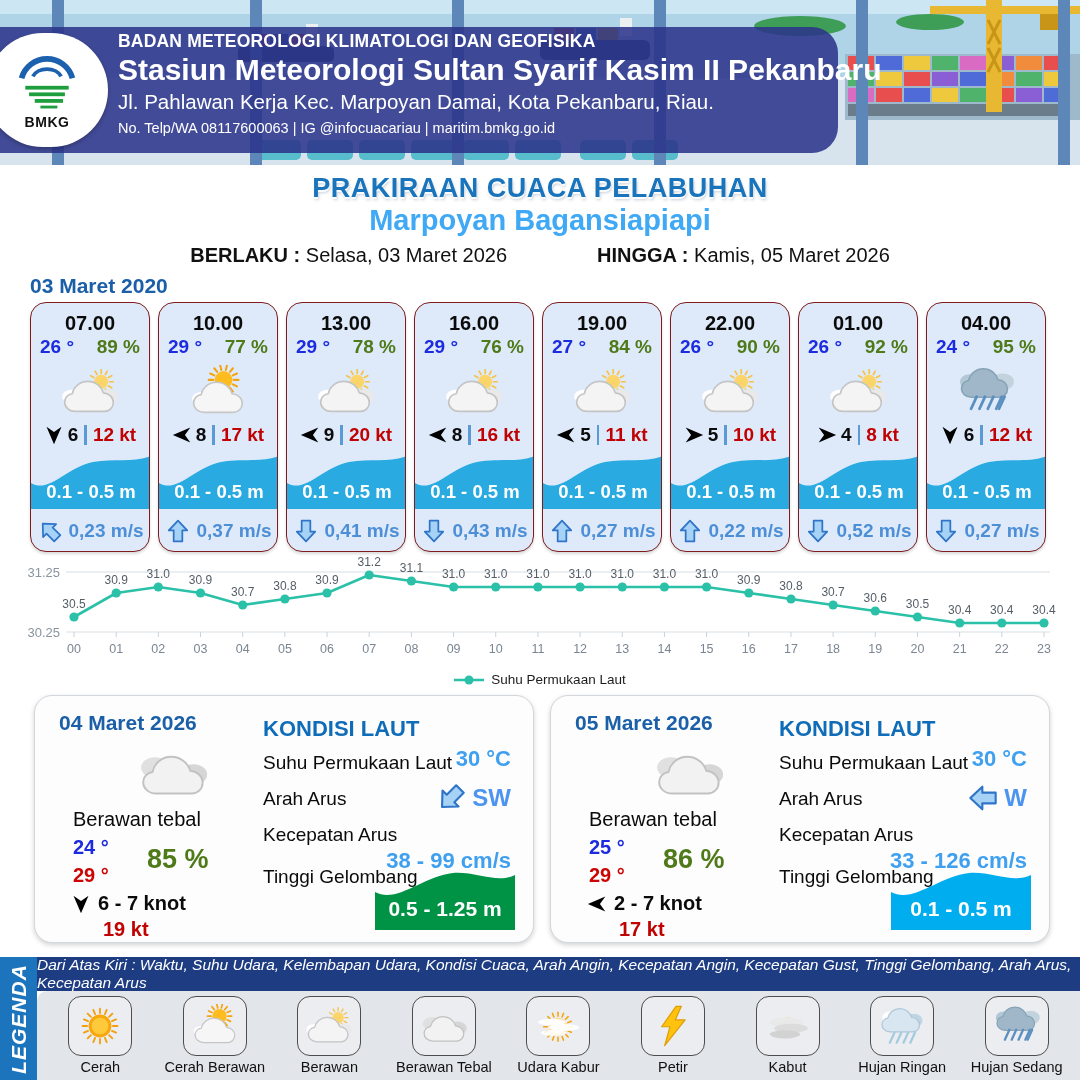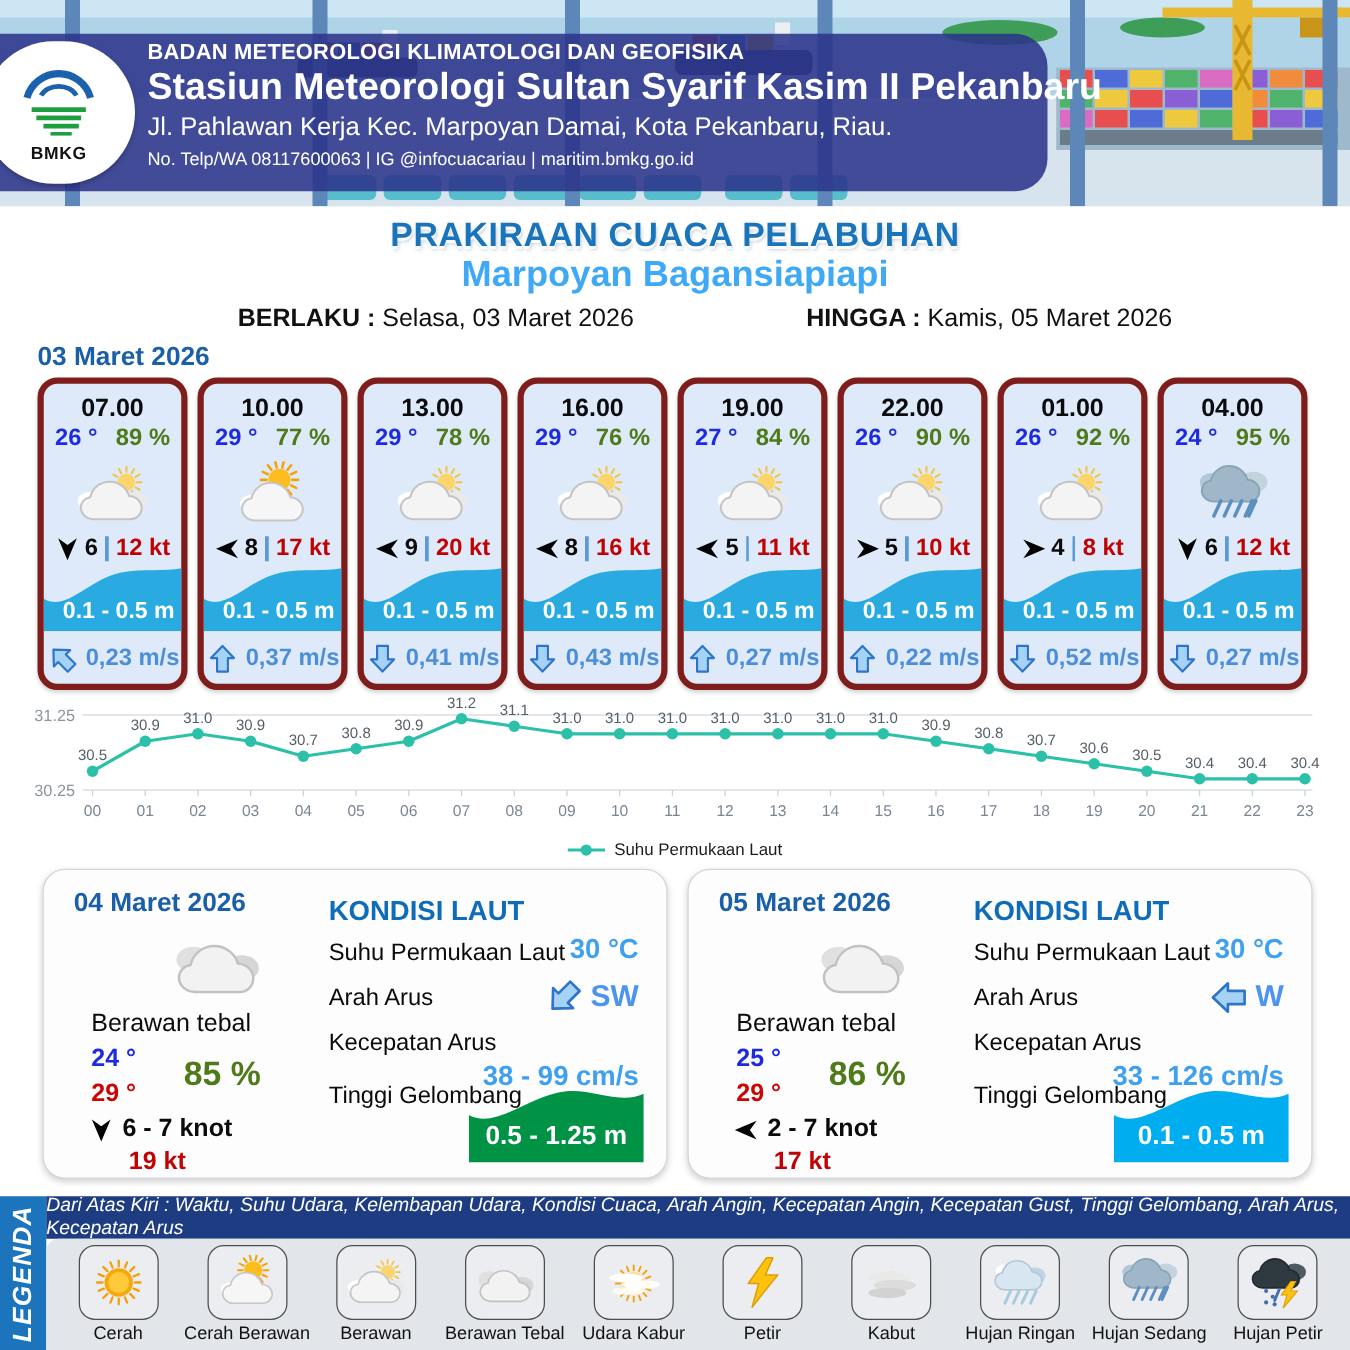--- a/index.html
+++ b/index.html
@@ -19,26 +19,26 @@
   .ht1{font-size:17.5px;font-weight:bold;letter-spacing:.2px;}
   .ht2{font-size:30px;font-weight:bold;margin-top:1px;}
   .ht3{font-size:20.5px;margin-top:3px;font-weight:400;}
   .ht4{font-size:14.5px;margin-top:6px;}
 
   
   .main-title{margin-top:8px;text-align:center;font-size:27px;font-weight:800;color:#1A74BC;
               letter-spacing:.5px;text-shadow:0 2px 0 rgba(255,255,255,.9),1px 3px 3px rgba(40,70,110,.25);}
   .sub-title{text-align:center;font-size:29px;font-weight:bold;color:#3FA9F5;margin-top:0px;}
   .validity{display:flex;justify-content:center;gap:90px;font-size:20px;margin-top:7px;color:#111;}
-  .v-label{font-weight:bold;margin-left:48px;}
+  .v-label{font-weight:bold;}
   .forecast-date{margin:7px 0 4px 30px;font-size:21px;font-weight:bold;color:#1A5FA8;}
 
   
   .cards{display:flex;gap:8px;margin-left:30px;width:1022px;}
-  .hcard{position:relative;width:120px;height:250px;background:#DEEAFA;border:5px solid #7f1d1d;
+  .hcard{position:relative;width:120px;height:250px;background:#DEEAFA;border:1px solid #7f1d1d;
          border-radius:16px;box-shadow:0 2px 3px rgba(0,0,0,.15);overflow:hidden;
          display:flex;flex-direction:column;align-items:center;box-sizing:border-box;}
   .h-time{margin-top:9px;font-size:20px;font-weight:bold;color:#0b0b0b;}
   .h-temps{width:100%;padding:1px 9px 0;display:flex;justify-content:space-between;
            font-size:19px;font-weight:bold;box-sizing:border-box;}
   .h-temp{color:#1C2BDF;} .h-hum{color:#4F7A1A;}
   .h-icon{width:76px;height:54px;margin-top:7px;}
   .h-icon svg{width:100%;height:100%;}
   .h-wind{display:flex;align-items:center;gap:4px;margin-top:5px;font-size:19px;font-weight:bold;color:#0b0b0b;}
   .dart{width:20px;height:20px;display:inline-block;}
@@ -208,21 +208,21 @@
       <div class="ht4">No. Telp/WA 08117600063 | IG @infocuacariau | maritim.bmkg.go.id</div>
     </div>
   </div>
 
   <div class="main-title">PRAKIRAAN CUACA PELABUHAN</div>
   <div class="sub-title">Marpoyan Bagansiapiapi</div>
   <div class="validity">
     <div><span class="v-label">BERLAKU :</span> <span>Selasa, 03 Maret 2026</span></div>
     <div><span class="v-label">HINGGA :</span> <span>Kamis, 05 Maret 2026</span></div>
   </div>
-  <div class="forecast-date">03 Maret 2026</div>
+  <div class="forecast-date">03 Maret 2020</div>
 
   <div class="cards">
 
     <div class="hcard">
       <div class="h-time">07.00</div>
       <div class="h-temps">
           <span class="h-temp">26 °</span>
           <span class="h-hum">89 %</span>
         </div>
       <div class="h-icon"><svg viewBox="0 0 64 58" preserveAspectRatio="xMidYMid meet">
@@ -1004,33 +1004,16 @@
               </g>
               <line x1="22" y1="34" x2="16" y2="47" stroke="#5B8FBF" stroke-width="3" stroke-linecap="round"></line>
               <line x1="31" y1="34" x2="25" y2="47" stroke="#5B8FBF" stroke-width="3" stroke-linecap="round"></line>
               <line x1="40" y1="34" x2="34" y2="47" stroke="#5B8FBF" stroke-width="3" stroke-linecap="round"></line>
               <line x1="49" y1="34" x2="43" y2="47" stroke="#5B8FBF" stroke-width="3" stroke-linecap="round"></line>
               <line x1="52" y1="34" x2="46" y2="47" stroke="#5B8FBF" stroke-width="3" stroke-linecap="round"></line>
             </svg>
           </div>
           <div class="leg-label">Hujan Sedang</div>
         </div>
-      <div class="leg-item">
-          <div class="leg-tile">
-            <svg viewBox="0 0 64 58" preserveAspectRatio="xMidYMid meet">
-              <ellipse cx="50" cy="18" rx="12" ry="9" fill="#4E5A63"></ellipse>
-              <g transform="translate(2 -4) scale(0.9)">
-                <path d="M16 43 C9 43 4 38 4 32.5 C4 27.5 7.6 23.6 12.6 23 C14.3 14.8 21.6 9 30 9 C38.6 9 45.6 14.7 47.6 22 C54 22.3 59 27 59 33 C59 38.5 54.5 43 48.8 43 Z" fill="#2F3940" stroke="#22292F" stroke-width="1.8" stroke-linejoin="round"></path>
-              </g>
-              <circle cx="20" cy="38" r="2.2" fill="#3E71A8"></circle>
-              <circle cx="27" cy="44" r="2.2" fill="#3E71A8"></circle>
-              <circle cx="20" cy="50" r="2.2" fill="#3E71A8"></circle>
-              <circle cx="29" cy="52" r="2.2" fill="#3E71A8"></circle>
-              <line x1="34" y1="36" x2="29" y2="48" stroke="#3E71A8" stroke-width="3" stroke-linecap="round"></line>
-              <path d="M46 28 L36 42 H42 L38 56 L53 38 H46 L51 28 Z" fill="#FFC20E" stroke="#DF9E06" stroke-width="1.2"></path>
-            </svg>
-          </div>
-          <div class="leg-label">Hujan Petir</div>
-        </div>
     </div>
   </div>
 
 </div>
 
 </body></html>

